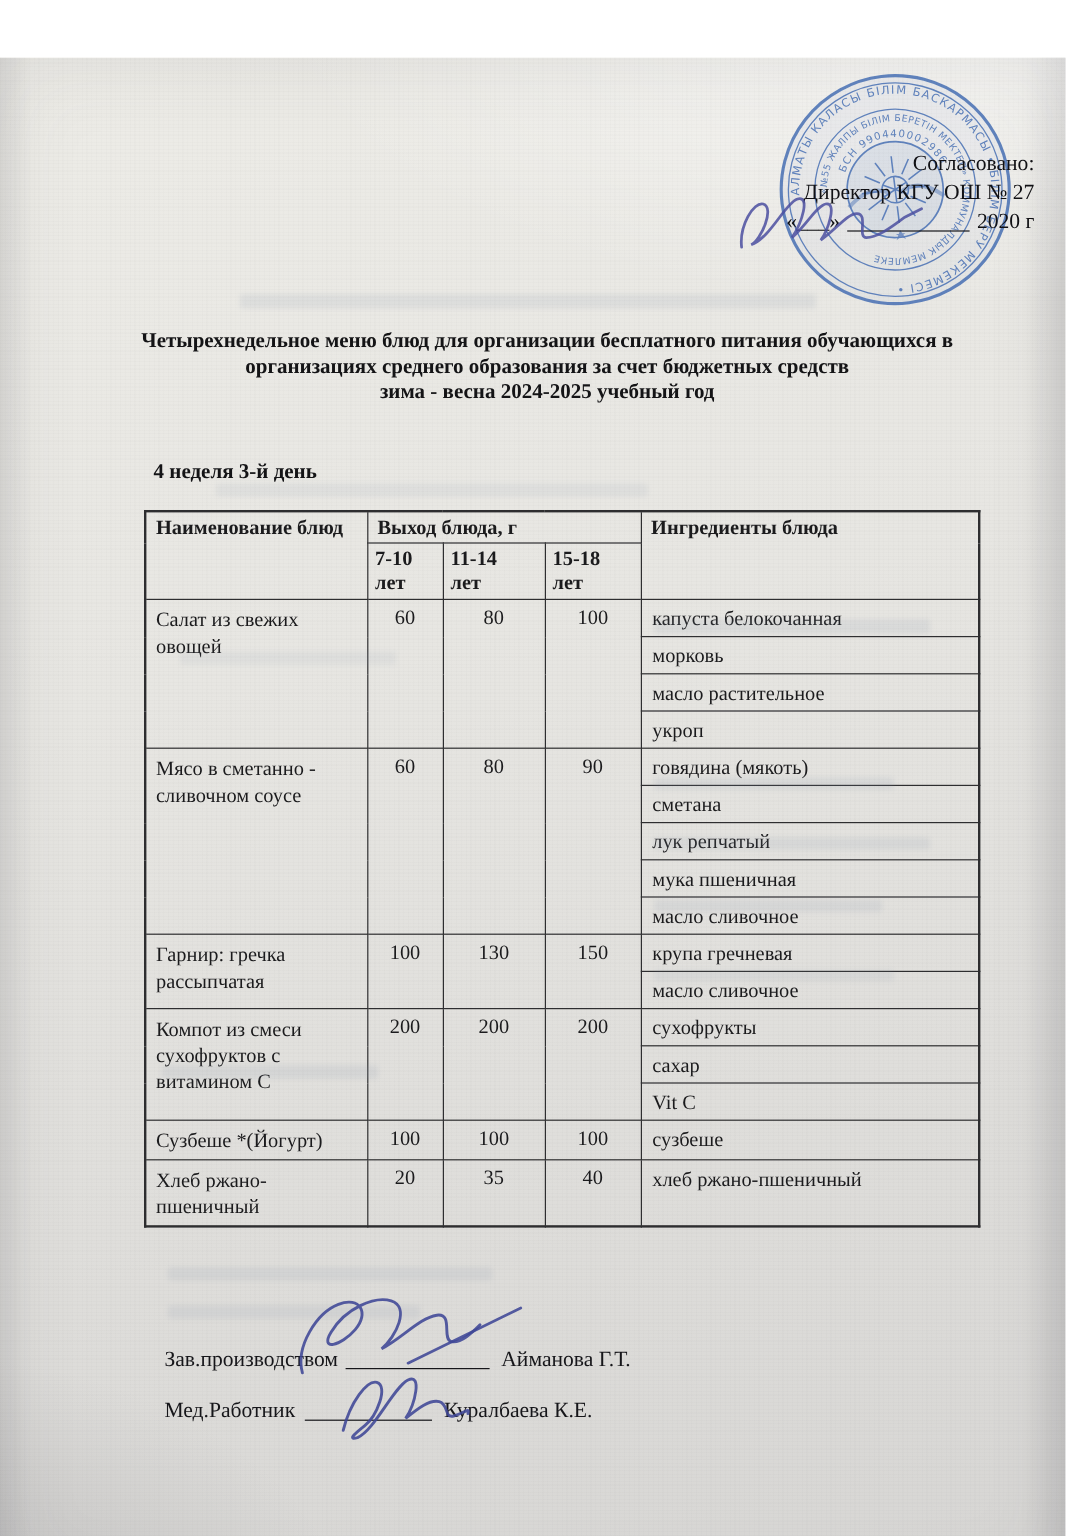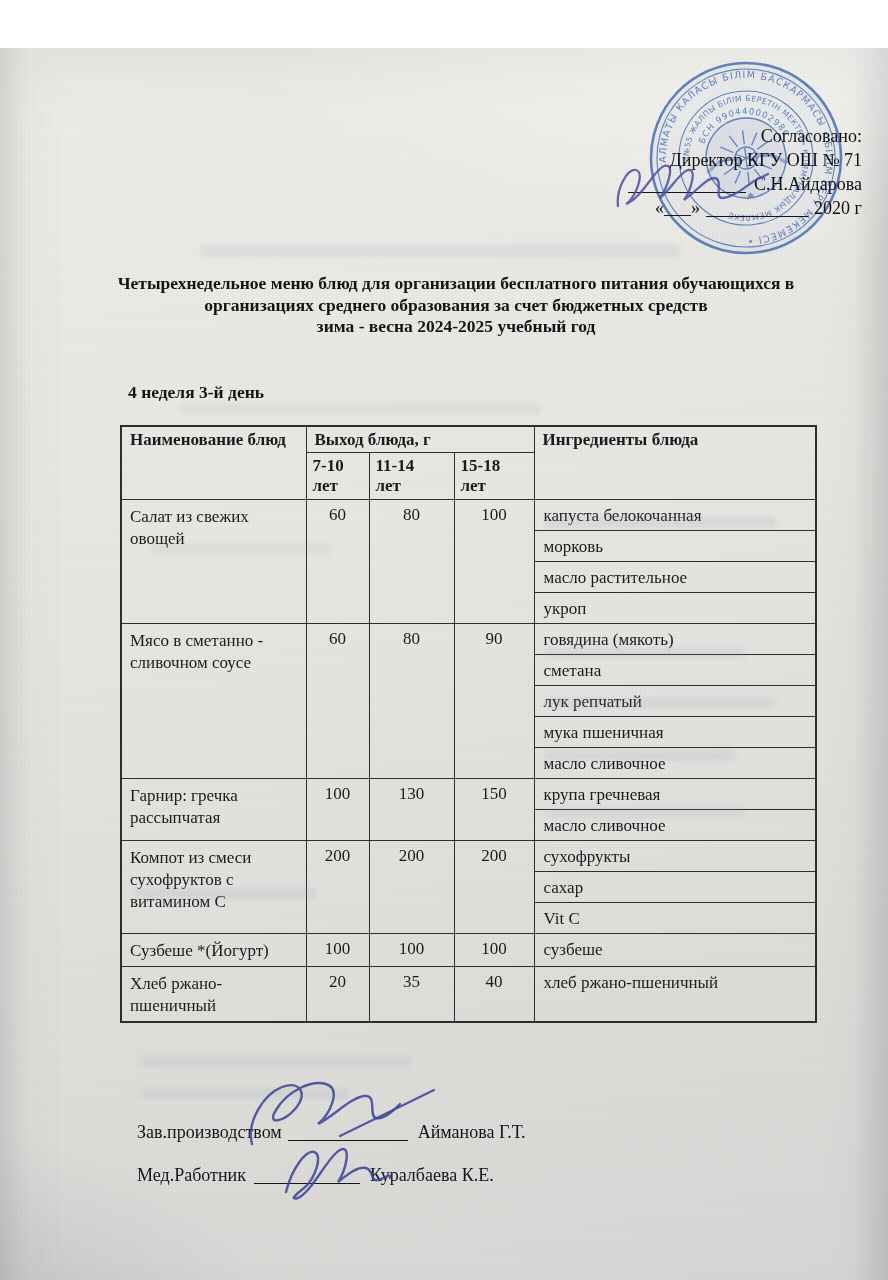--- a/index.html
+++ b/index.html
@@ -94,22 +94,21 @@
           <line x1="130" y1="97" x2="142" y2="90"></line>
         <path d="M 78 114 Q 98 96 114 107" stroke-width="3.4" opacity="0.55"></path>
         <path d="M 158 114 Q 138 96 122 107" stroke-width="3.4" opacity="0.55"></path>
         <path d="M 114 146 l 4 -8 l 4 8 l -8 -5 l 8 0 l -8 5 z" fill="#4c73b6" stroke="none" opacity="0.8"></path>
       </g>
     </g>
   </svg>
 
   <div class="approval">
     <div class="row">Согласовано:</div>
-    <div class="row">Директор КГУ ОШ № 71</div>
-    <div class="row"><span class="uline ul-sig"></span><span>С.Н.Айдарова</span></div>
+    <div class="row">Директор КГУ ОШ № 27</div>
     <div class="row"><span>«___»</span><span class="uline ul-date"></span><span>2020 г</span></div>
   </div>
 
   <svg class="sig-svg" style="left:612px;top:108px" width="170" height="62" viewBox="0 0 170 62">
     <path d="M6,50 C4,32 16,12 24,14 C34,17 22,44 14,48 C30,42 42,14 52,10 C64,6 56,30 48,42 C60,32 68,16 76,14 C86,12 78,36 72,44 C84,36 94,22 102,22 C112,22 102,42 110,42 C120,42 132,32 142,25 L156,18" stroke="#4b4fa0" stroke-width="2.3" fill="none" stroke-linecap="round" opacity="0.85"></path>
   </svg>
 
   <div class="title">
     <div>Четырехнедельное меню блюд для организации бесплатного питания обучающихся в</div>
     <div>организациях среднего образования за счет бюджетных средств</div>

